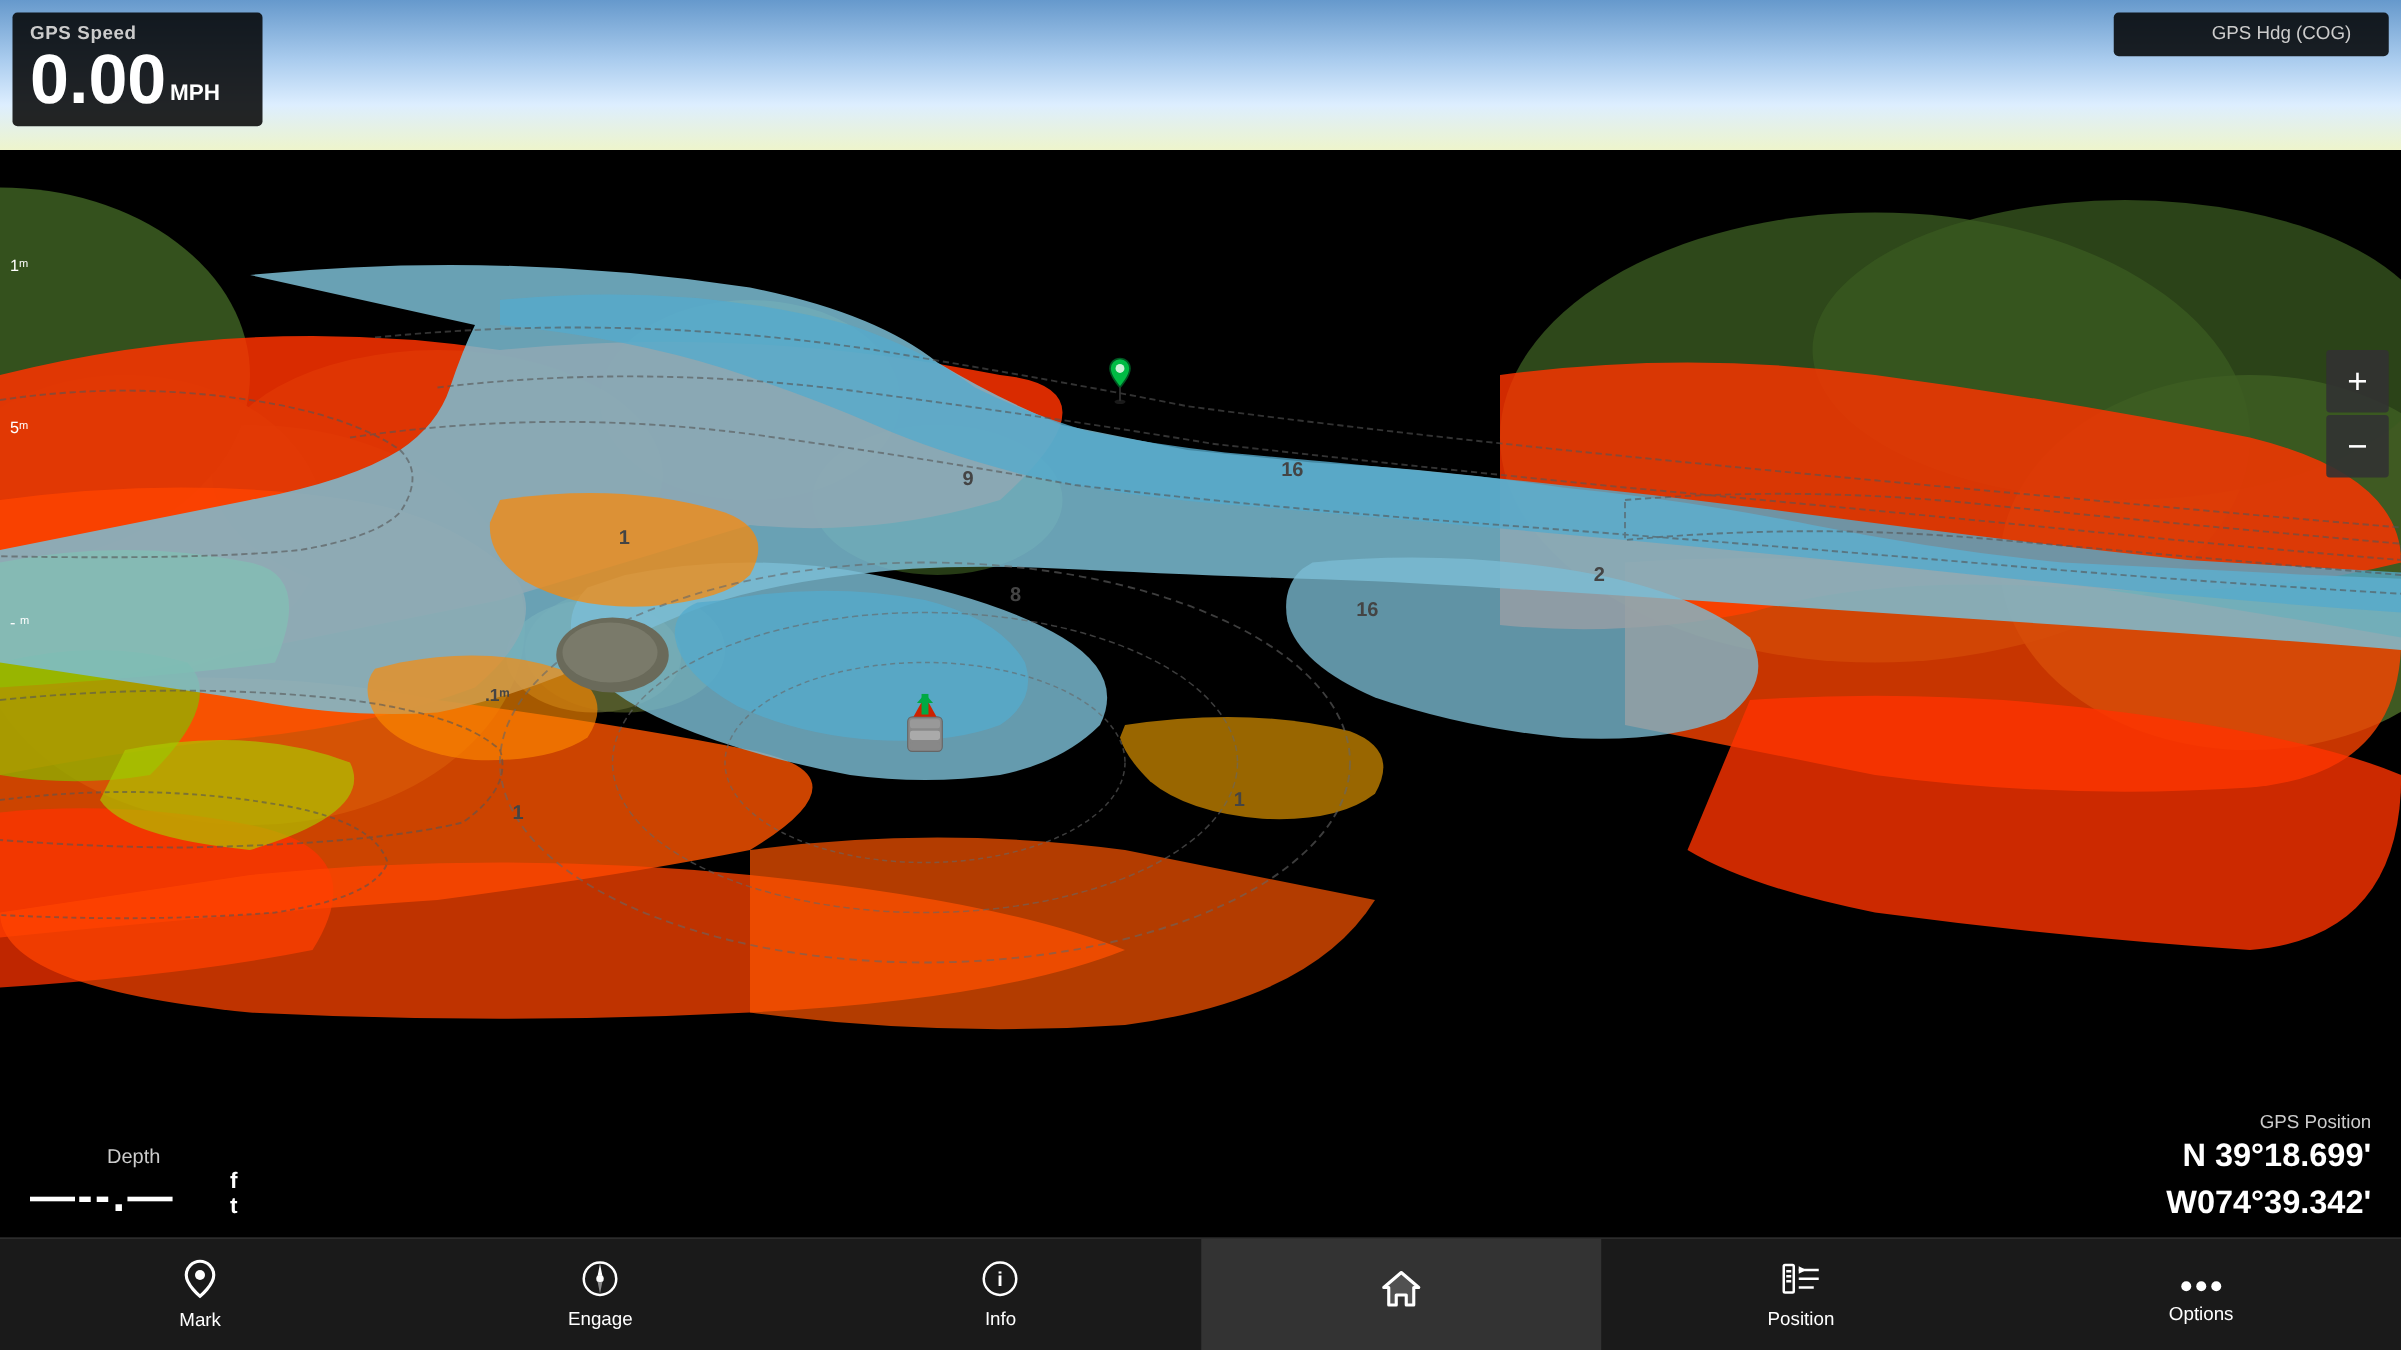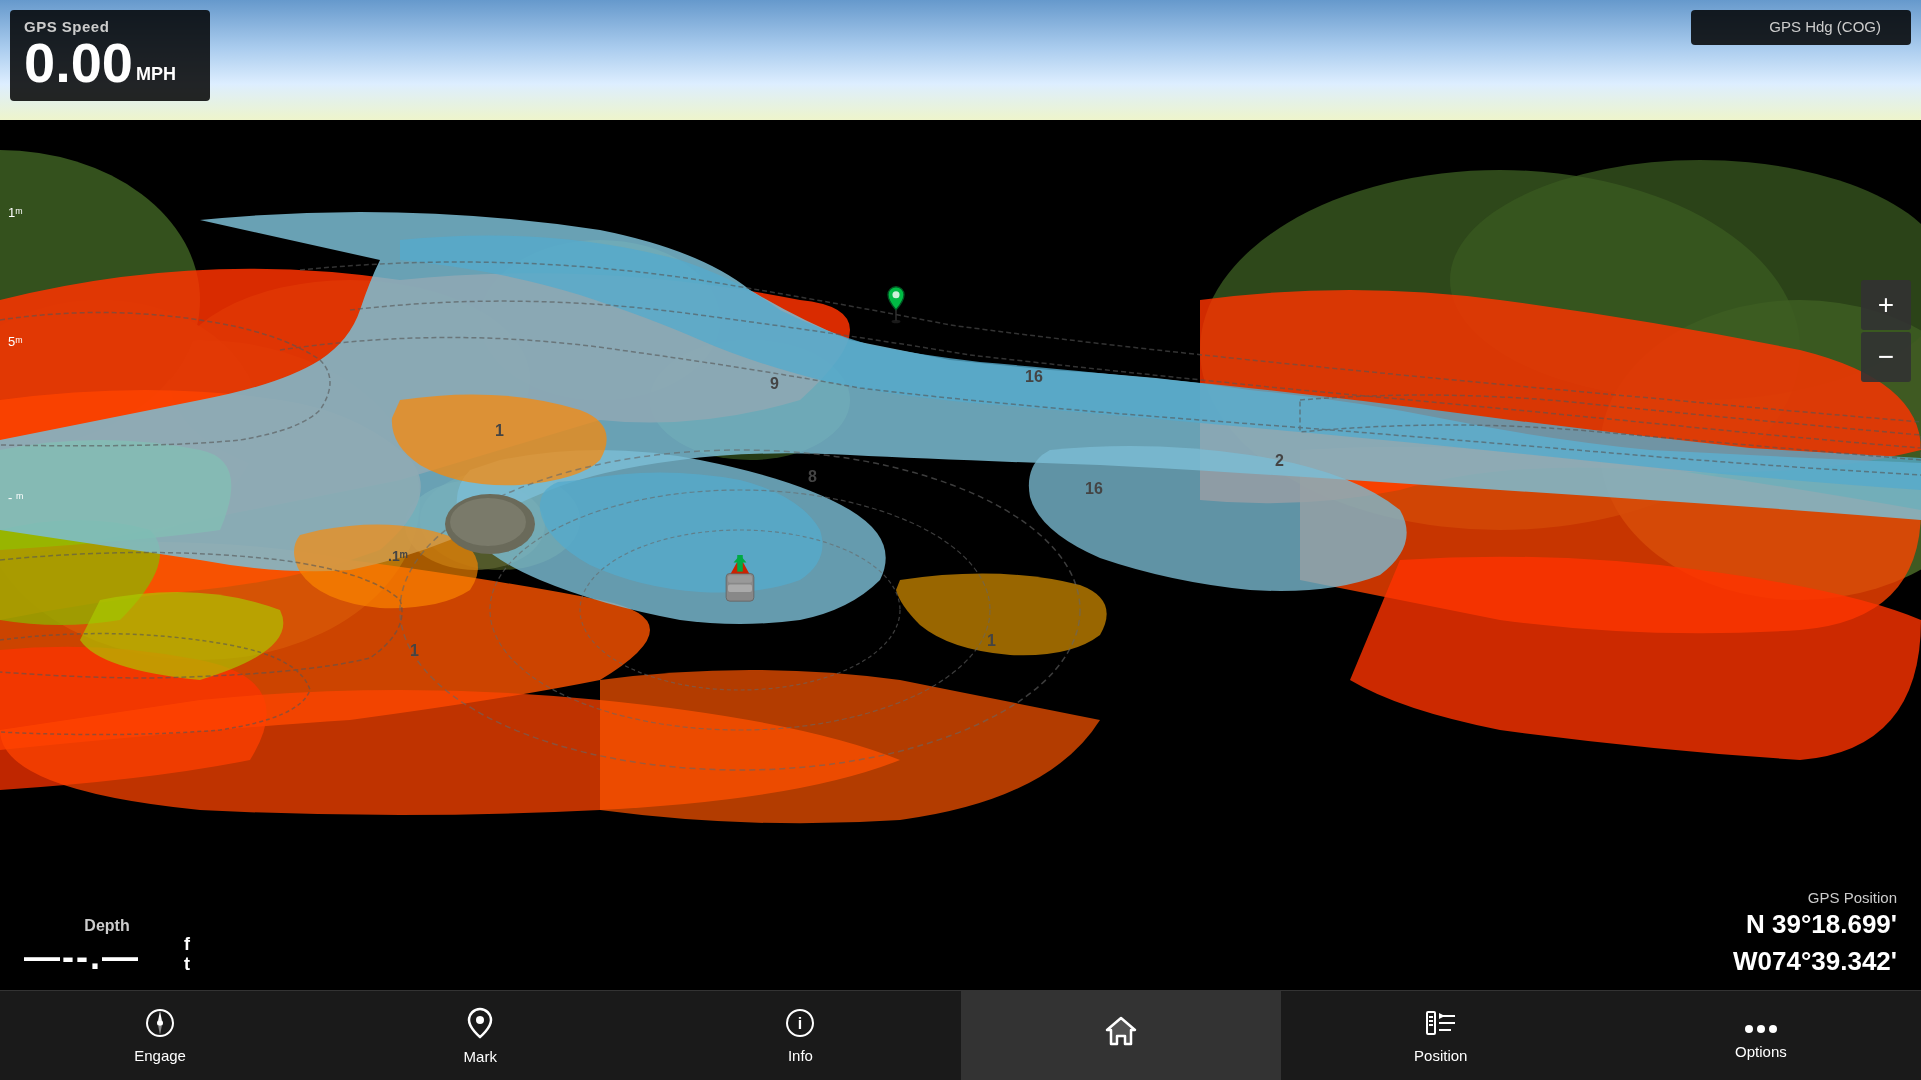--- a/index.html
+++ b/index.html
@@ -133,21 +133,20 @@
       background: rgba(0,0,0,0.85);
       color: white;
       padding: 10px 20px 10px 14px;
       border-radius: 4px;
       min-width: 200px;
     }
     .hud-bottom-left .depth-label {
       font-size: 16px;
       color: #ccc;
       text-align: center;
-      font-weight: bold;
     }
     .hud-bottom-left .depth-value {
       font-size: 42px;
       font-weight: bold;
       color: white;
       display: flex;
       align-items: center;
       justify-content: space-between;
     }
     .hud-bottom-left .depth-unit {
@@ -419,38 +418,38 @@
 <div class="hud-bottom-right">
   <div class="gps-label">GPS Position</div>
   <div class="gps-value">N  39°18.699'</div>
   <div class="gps-value">W074°39.342'</div>
 </div>
 
 <div class="nav-bar">
 
   <div class="nav-item">
     <span class="nav-icon">
+      <svg width="28" height="32" viewBox="0 0 28 32">
+        <path d="M14,2 C8,2 3,7 3,13 C3,21 14,30 14,30 C14,30 25,21 25,13 C25,7 20,2 14,2 Z" fill="none" stroke="white" stroke-width="2.5"></path>
+        <circle cx="14" cy="13" r="4" fill="white"></circle>
+      </svg>
+    </span>
+    <span class="nav-label">Mark</span>
+  </div>
+
+  <div class="nav-item">
+    <span class="nav-icon">
       <svg width="30" height="30" viewBox="0 0 30 30">
         <circle cx="15" cy="15" r="13" fill="none" stroke="white" stroke-width="2"></circle>
         <circle cx="15" cy="15" r="3" fill="white"></circle>
         <polygon points="15,3 17,13 15,12 13,13" fill="white"></polygon>
         <polygon points="15,27 17,17 15,18 13,17" fill="#888"></polygon>
       </svg>
     </span>
     <span class="nav-label">Engage</span>
-  </div>
-
-  <div class="nav-item">
-    <span class="nav-icon">
-      <svg width="28" height="32" viewBox="0 0 28 32">
-        <path d="M14,2 C8,2 3,7 3,13 C3,21 14,30 14,30 C14,30 25,21 25,13 C25,7 20,2 14,2 Z" fill="none" stroke="white" stroke-width="2.5"></path>
-        <circle cx="14" cy="13" r="4" fill="white"></circle>
-      </svg>
-    </span>
-    <span class="nav-label">Mark</span>
   </div>
 
   <div class="nav-item">
     <span class="nav-icon">
       <svg width="30" height="30" viewBox="0 0 30 30">
         <circle cx="15" cy="15" r="13" fill="none" stroke="white" stroke-width="2"></circle>
         <text x="15" y="21" text-anchor="middle" fill="white" font-size="16" font-weight="bold" font-family="Arial">i</text>
       </svg>
     </span>
     <span class="nav-label">Info</span>

